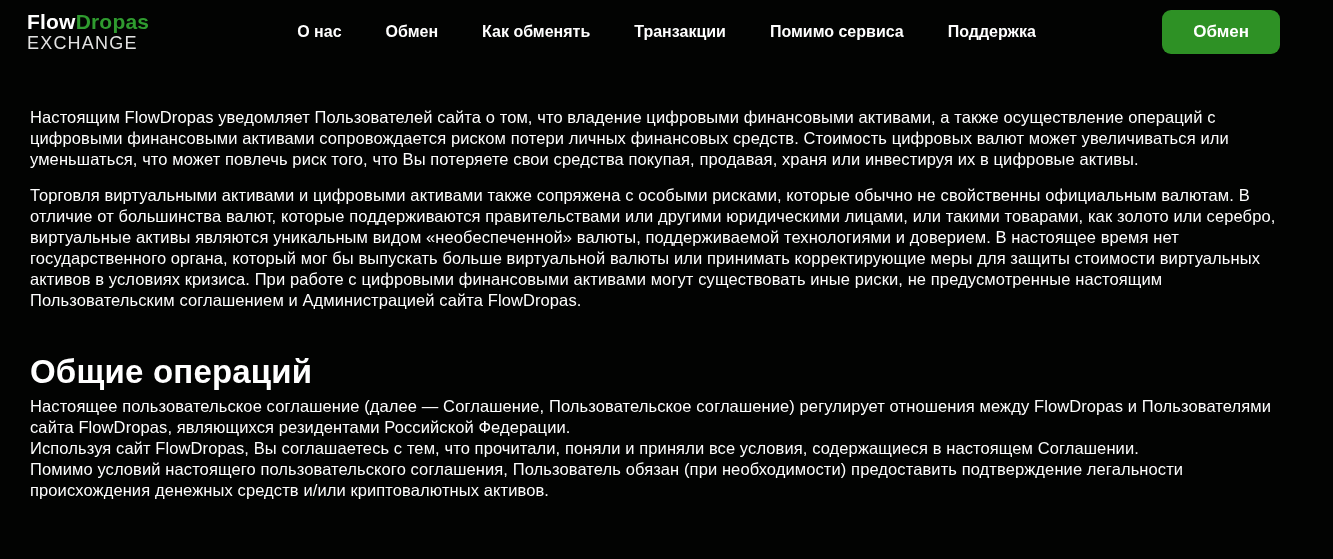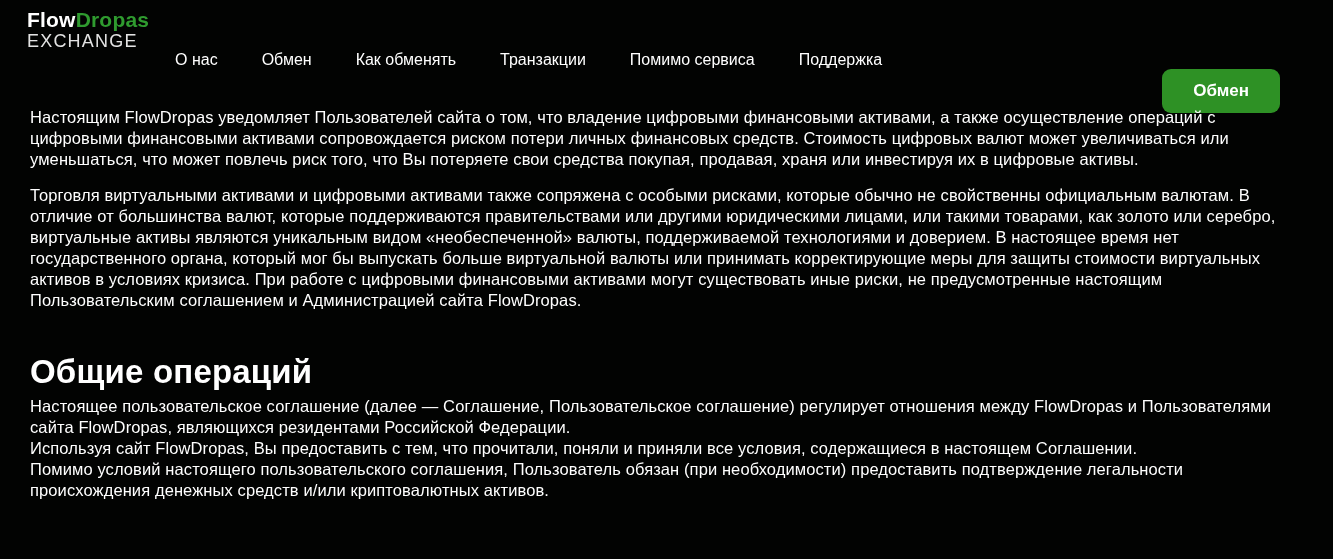--- a/index.html
+++ b/index.html
@@ -9,24 +9,23 @@
     width: 1333px;
     height: 559px;
     background: #020302;
     color: #ffffff;
     font-family: "Liberation Sans", sans-serif;
     overflow: hidden;
   }
   
   .header {
     display: flex;
-    align-items: flex-start;
+    align-items: center;
     padding: 9px 27px 9px 27px;
     height: 64px;
-    flex-direction: column;
   }
   .logo { line-height: 1.05; cursor: pointer; }
   .logo-top { font-size: 21px; font-weight: 700; color: #ffffff; letter-spacing: 0.2px; }
   .logo-top .green { color: #2f9b2f; }
   .logo-sub {
     font-size: 18px;
     font-weight: 400;
     color: #e3e3e3;
     letter-spacing: 1.2px;
     margin-top: 1px;
@@ -34,21 +33,21 @@
   .nav {
     display: flex;
     align-items: center;
     gap: 44px;
     margin-left: 148px;
   }
   .nav a {
     color: #ffffff;
     text-decoration: none;
     font-size: 16px;
-    font-weight: 400;
+    font-weight: 700;
     white-space: nowrap;
   }
   .cta-btn {
     margin-left: auto;
     margin-right: 26px;
     background: #2e9125;
     color: #ffffff;
     border: none;
     border-radius: 9px;
     padding: 12px 31px;
@@ -103,18 +102,18 @@
     <div class="body-text">
       <p>Настоящим FlowDropas уведомляет Пользователей сайта о том, что владение цифровыми финансовыми активами, а также осуществление операций с цифровыми финансовыми активами сопровождается риском потери личных финансовых средств. Стоимость цифровых валют может увеличиваться или уменьшаться, что может повлечь риск того, что Вы потеряете свои средства покупая, продавая, храня или инвестируя их в цифровые активы.</p>
       <p>Торговля виртуальными активами и цифровыми активами также сопряжена с особыми рисками, которые обычно не свойственны официальным валютам. В отличие от большинства валют, которые поддерживаются правительствами или другими юридическими лицами, или такими товарами, как золото или серебро, виртуальные активы являются уникальным видом «необеспеченной» валюты, поддерживаемой технологиями и доверием. В настоящее время нет государственного органа, который мог бы выпускать больше виртуальной валюты или принимать корректирующие меры для защиты стоимости виртуальных активов в условиях кризиса. При работе с цифровыми финансовыми активами могут существовать иные риски, не предусмотренные настоящим Пользовательским соглашением и Администрацией сайта FlowDropas.</p>
     </div>
   </section>
 
   <section class="section section-2">
     <h1>Общие операций</h1>
     <div class="body-text" style="margin-top:5px;">
       <div class="line">Настоящее пользовательское соглашение (далее — Соглашение, Пользовательское соглашение) регулирует отношения между FlowDropas и Пользователями сайта FlowDropas, являющихся резидентами Российской Федерации.</div>
-      <div class="line">Используя сайт FlowDropas, Вы предоставить с тем, что прочитали, поняли и приняли все условия, содержащиеся в настоящем Соглашении.</div>
+      <div class="line">Используя сайт FlowDropas, Вы соглашаетесь с тем, что прочитали, поняли и приняли все условия, содержащиеся в настоящем Соглашении.</div>
       <div class="line">Помимо условий настоящего пользовательского соглашения, Пользователь обязан (при необходимости) предоставить подтверждение легальности происхождения денежных средств и/или криптовалютных активов.</div>
 
     </div>
   </section>
 </main>
 
 </body></html>

